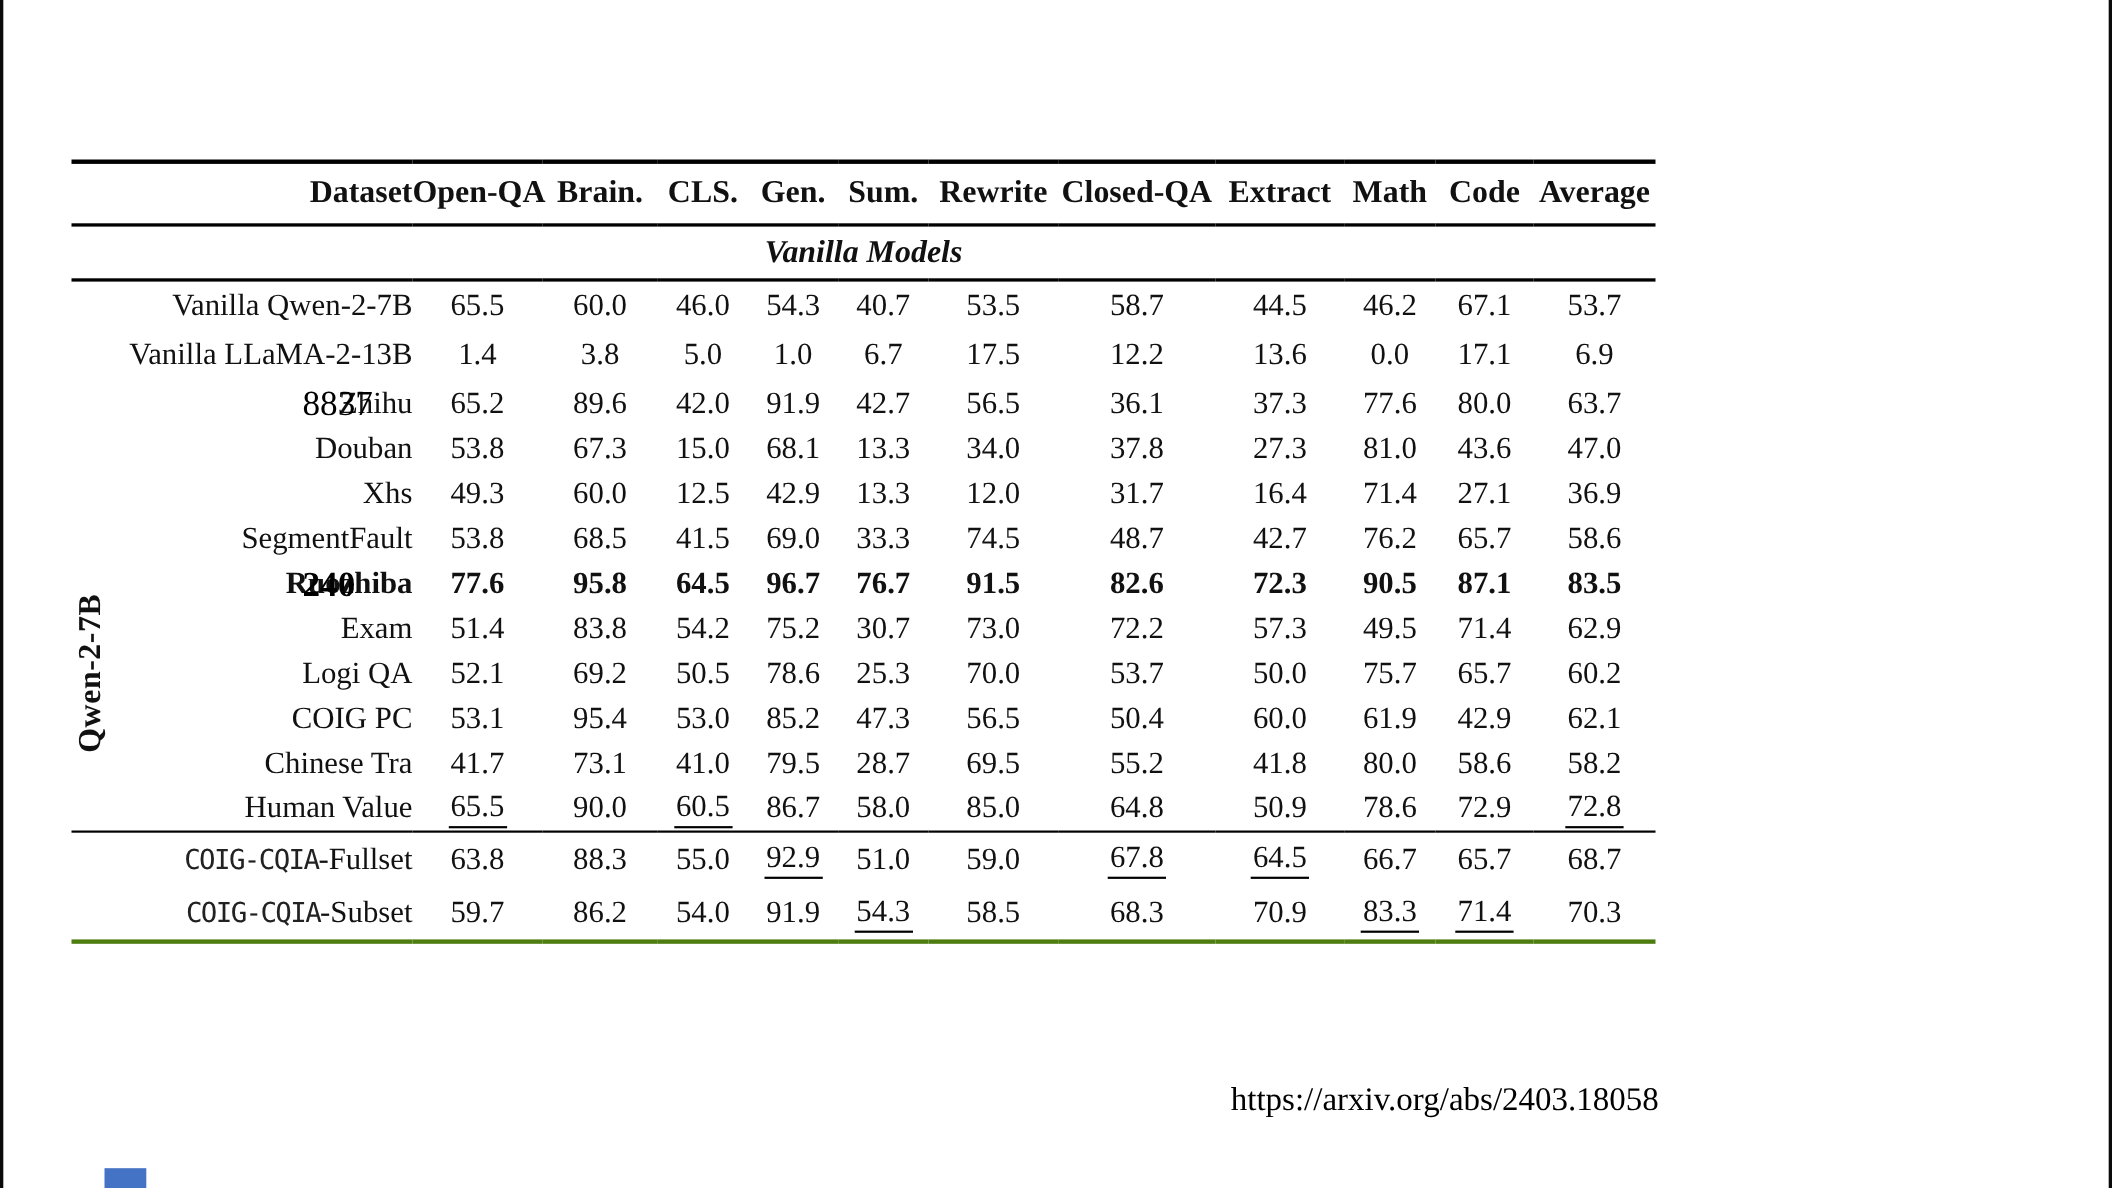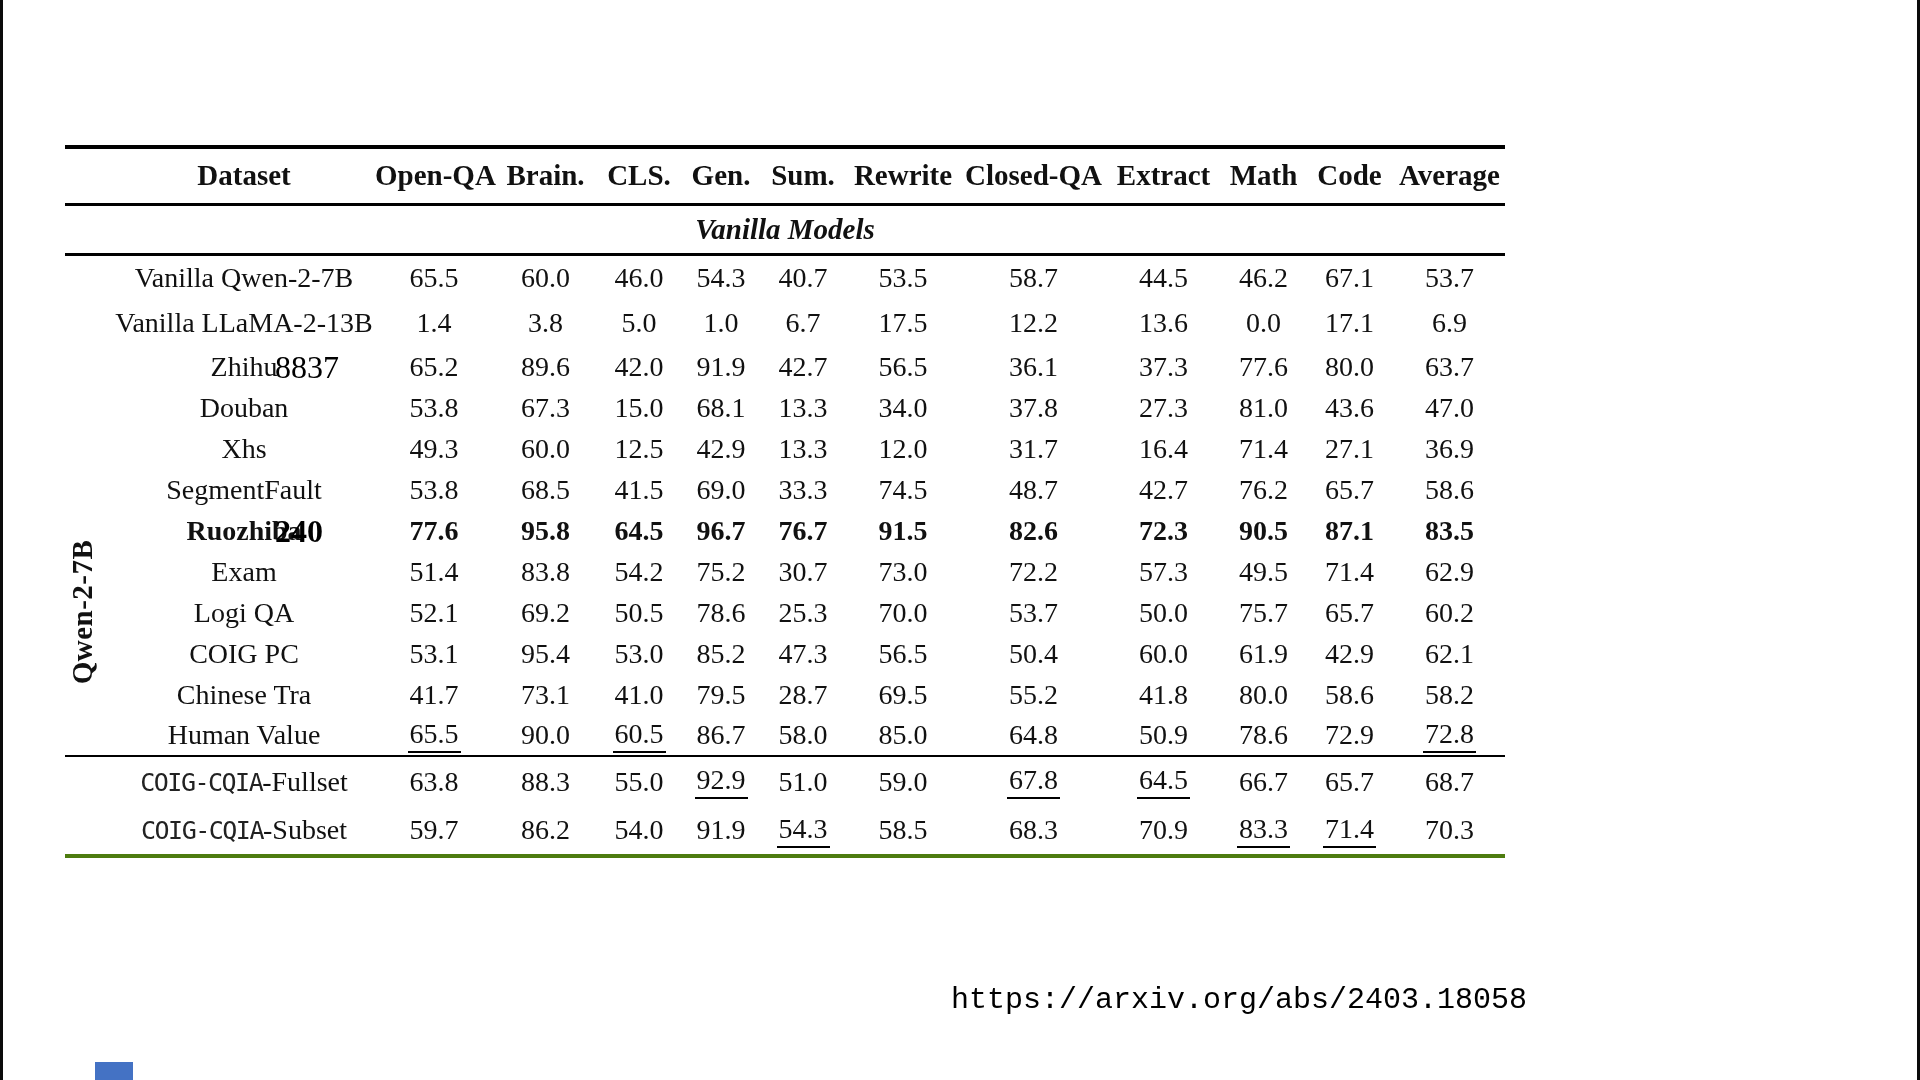--- a/index.html
+++ b/index.html
@@ -9,21 +9,21 @@
   .edge.left{left:0;} .edge.right{right:0;}
 
   .tablewrap{position:absolute;left:65px;top:145px;width:1440px;}
   table{border-collapse:collapse;table-layout:fixed;width:1440px;}
   col.c0{width:310px}col.c1{width:118px}col.c2{width:105px}col.c3{width:82px}
   col.c4{width:82px}col.c5{width:82px}col.c6{width:118px}col.c7{width:143px}
   col.c8{width:117px}col.c9{width:83px}col.c10{width:89px}col.c11{width:111px}
 
   th,td{padding:0;text-align:center;font-size:28px;white-space:nowrap;}
   th{font-weight:bold;font-size:29px;}
-  th.name,td.name{text-align:center;padding-left:48px;position:relative;}
+  th.name,td.name{text-align:right;padding-left:48px;position:relative;}
 
   tr.r-head{height:57px;border-top:4px solid #000;border-bottom:3px solid #000;}
   tr.r-sec1{height:50px;border-bottom:3px solid #000;}
   tr.r-van{height:46px;}
   tr.r-sec2{height:52px;border-top:3px solid #000;border-bottom:4px solid #000;}
   tr.r-data{height:41px;}
   tr.r-sum{height:50px;}
   tr.r-sum.first{border-top:2px solid #000;}
   tr.r-sum.last{border-bottom:4px solid #4d7c0f;}
   tr.bold td{font-weight:bold;}
@@ -31,21 +31,21 @@
   .sec-title{font-style:italic;font-weight:bold;font-size:29px;}
   .mono{font-family:"DejaVu Sans Mono", monospace;font-size:25px;letter-spacing:-1.5px;color:#222;}
   .mono-b{font-family:"DejaVu Sans Mono", monospace;font-weight:bold;font-size:26px;letter-spacing:-1.5px;}
   .ul{display:inline-block;border-bottom:2.5px solid #000;padding:0 2px 1px 2px;}
   .annot{position:absolute;left:210px;top:50%;transform:translateY(-50%);
          font-family:Liberation Serif, serif;font-size:32px;color:#000;}
 
   .group-label{position:absolute;left:82px;top:612px;transform:translate(-50%,-50%) rotate(-90deg);
          font-weight:bold;font-size:29px;letter-spacing:0.5px;white-space:nowrap;}
 
-  .url{position:absolute;right:393px;top:983px;font-family:Liberation Mono, monospace;
+  .url{position:absolute;right:412px;top:983px;font-family:Liberation Serif, serif;
        font-size:30px;color:#000;}
   .blue-square{position:absolute;left:95px;top:1062px;width:38px;height:18px;}
 </style>
 </head>
 <body>
 
 <div class="page">
   <div class="edge left"></div>
   <div class="edge right"></div>
 

